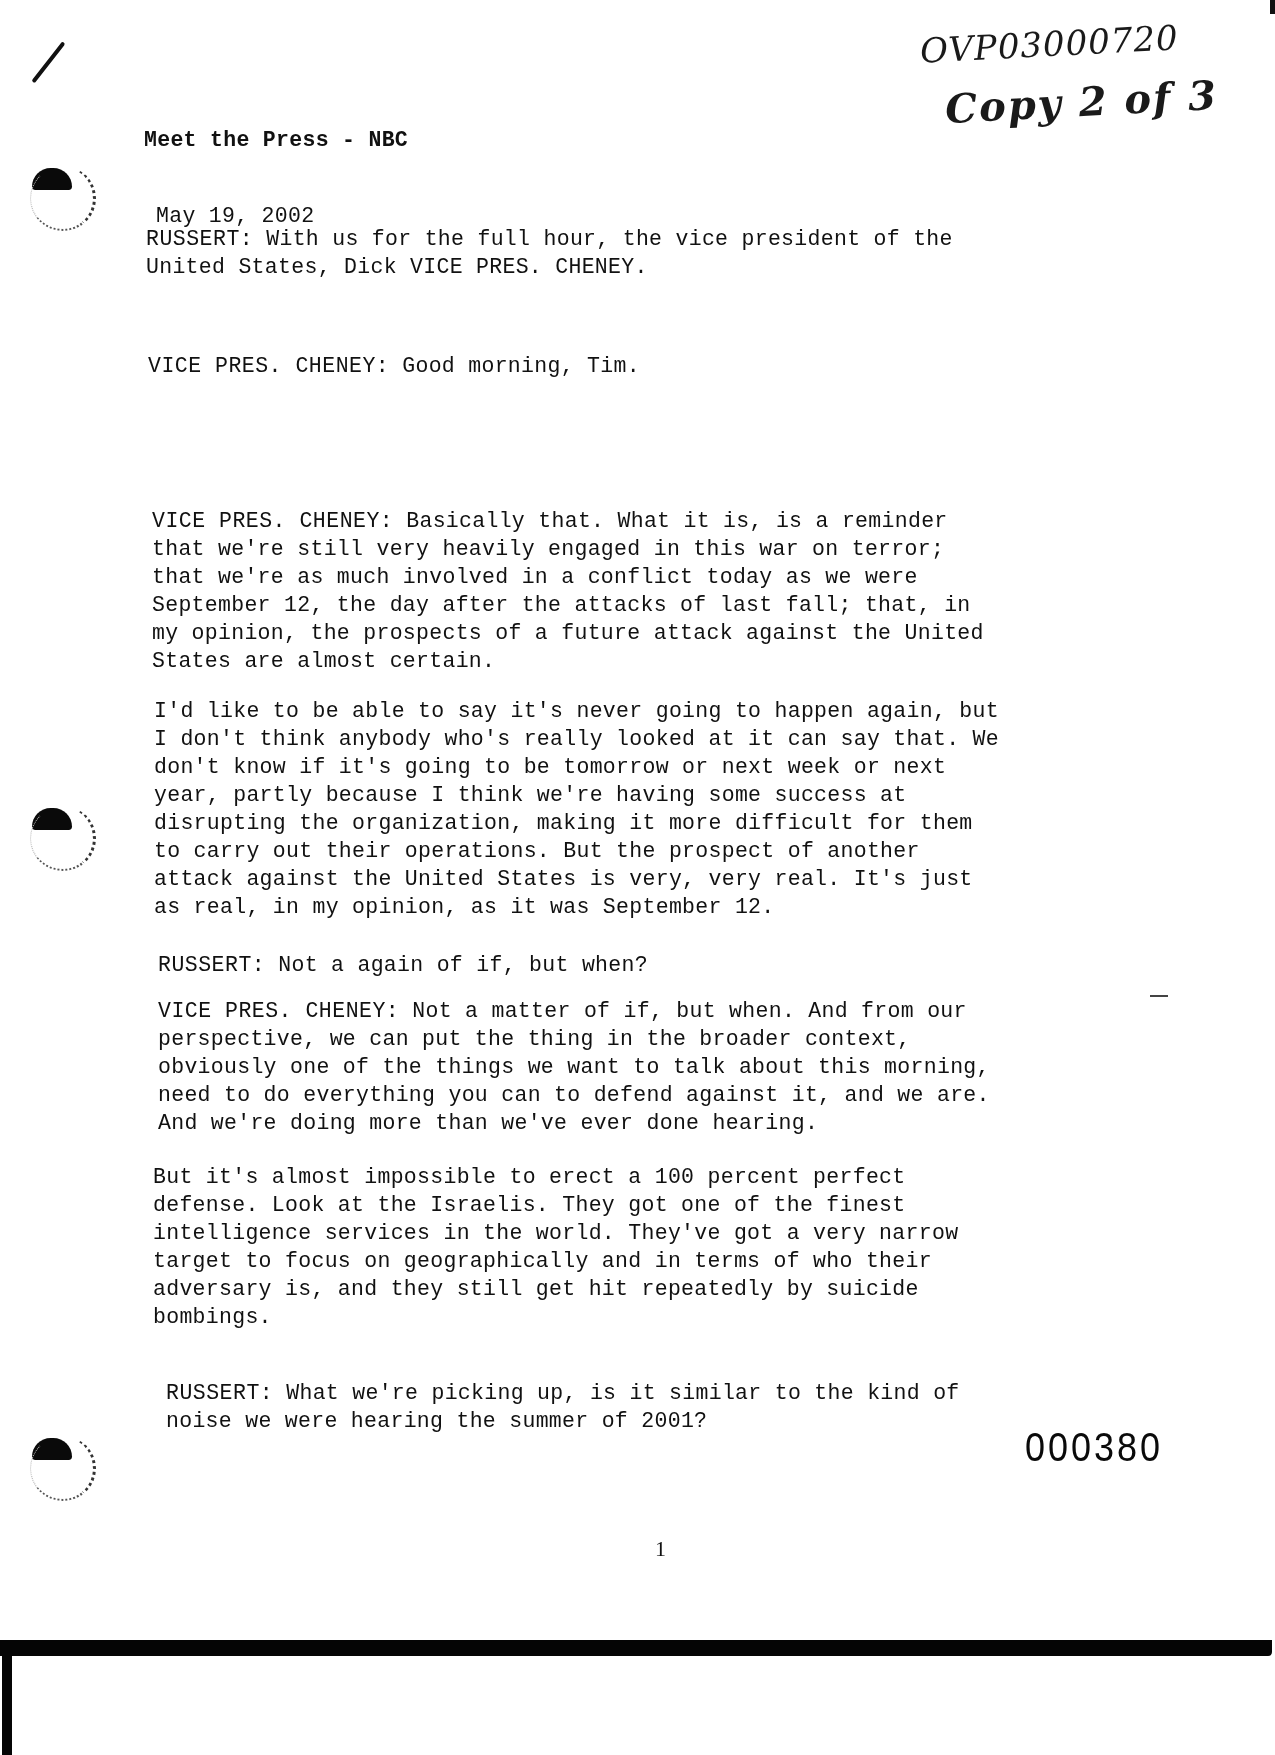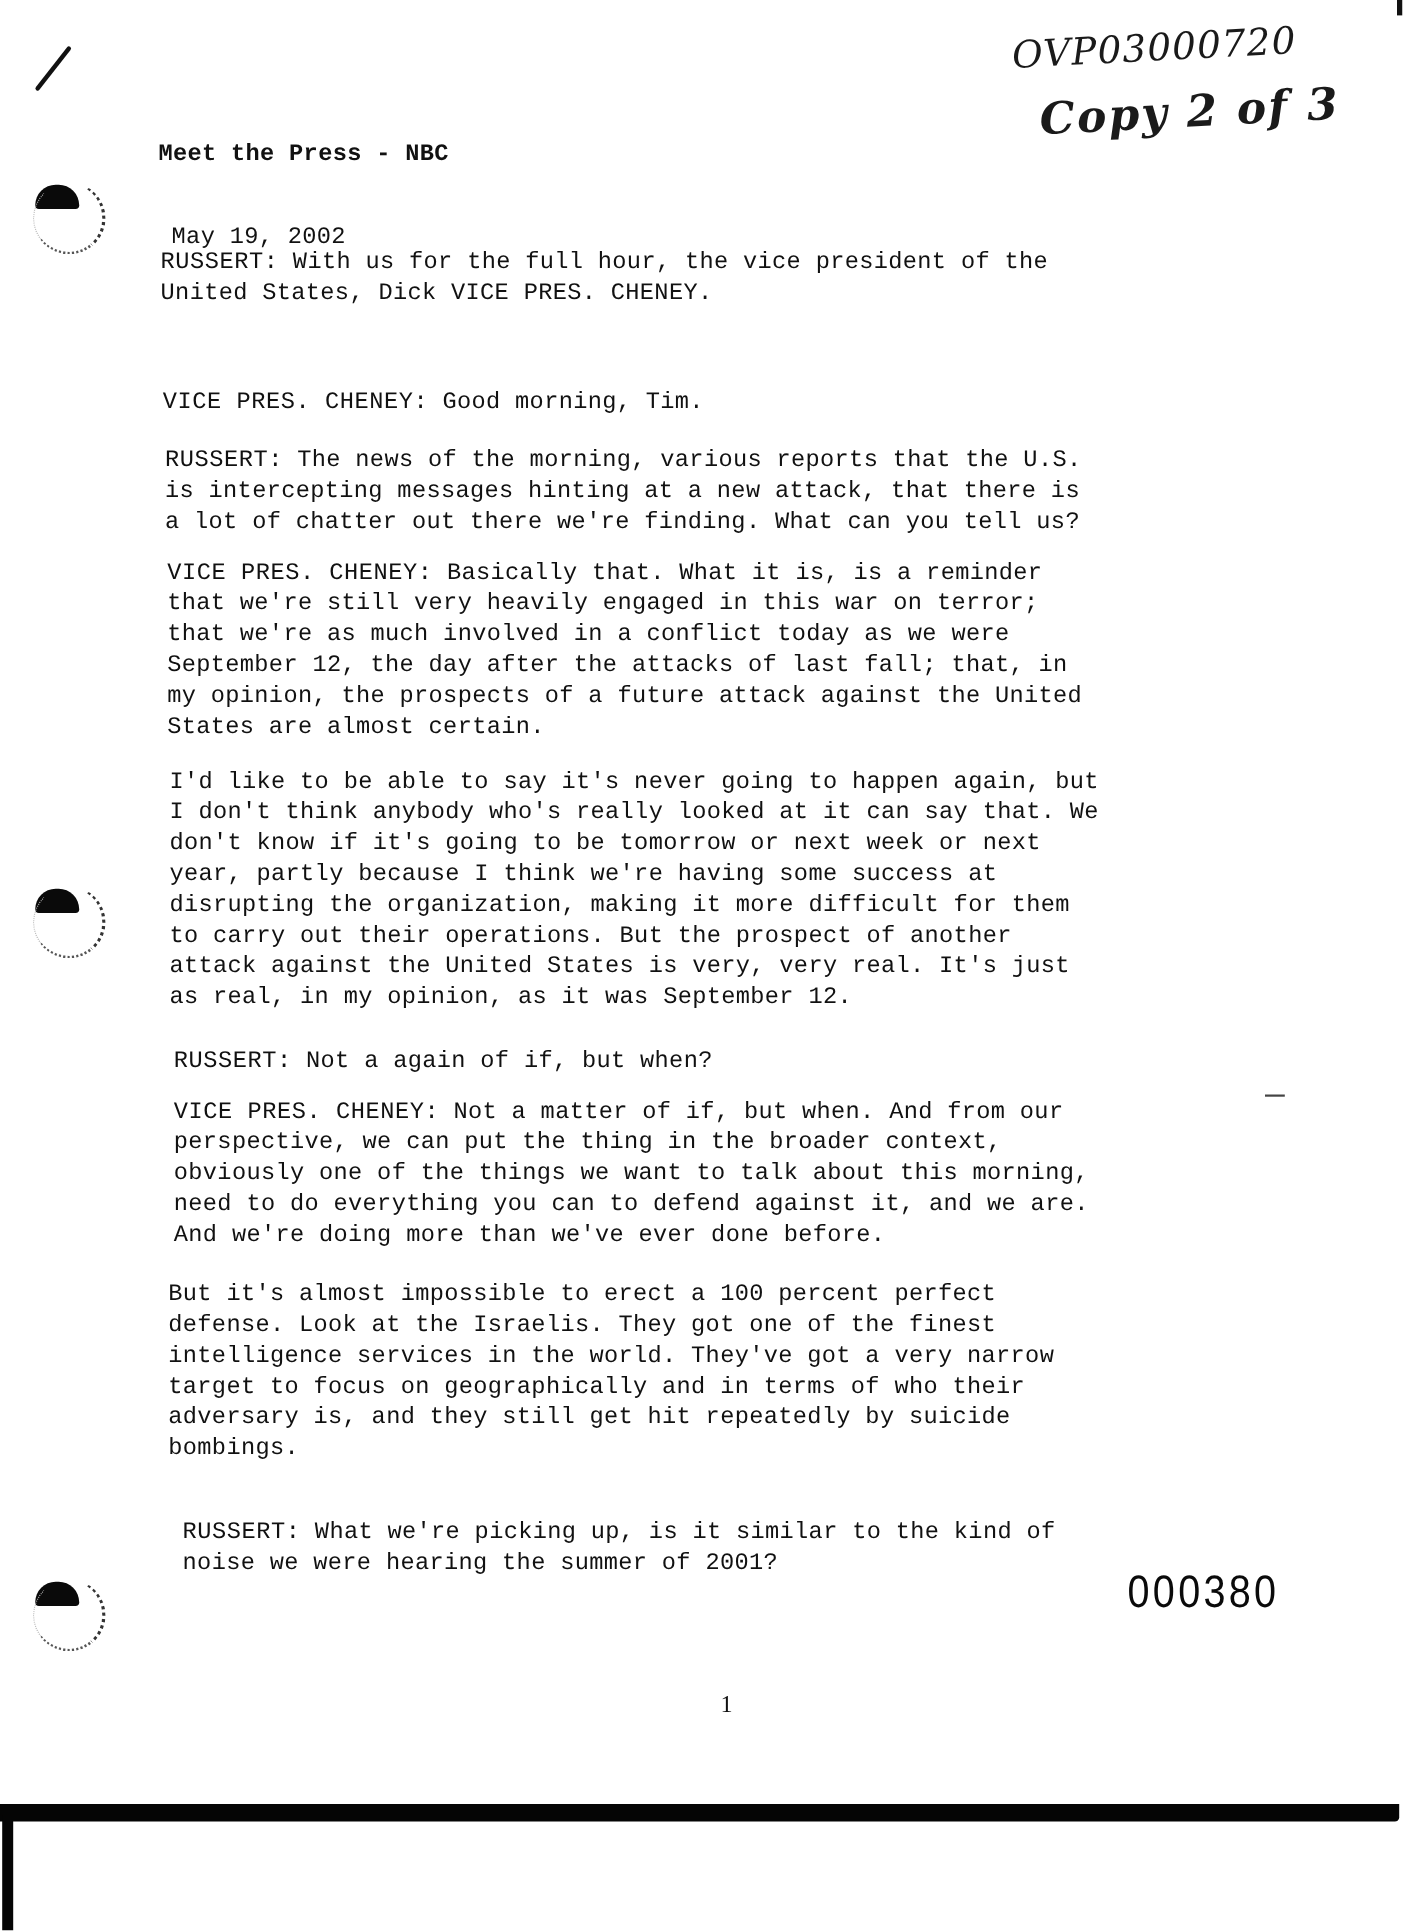--- a/index.html
+++ b/index.html
@@ -182,23 +182,20 @@
 
   <div class="mono header-title">Meet the Press - NBC</div>
   <div class="mono header-date">May 19, 2002</div>
 
   <div class="mono para" style="left:146px; top:225px;"><span class="speaker">RUSSERT</span>: <span>With us for the full hour, the vice president of the
 United States, Dick VICE PRES. CHENEY.</span></div>
 
 
   <div class="mono para" style="left:148px; top:352px;"><span class="speaker">VICE PRES. CHENEY</span>: <span>Good morning, Tim.</span></div>
 
-  <div class="mono para" style="left:150px; top:405px;"><span class="speaker">RUSSERT</span>: <span>The news of the morning, various reports that the U.S.
-is intercepting messages hinting at a new attack, that there is
-a lot of chatter out there we're finding. What can you tell us?</span></div>
 
   <div class="mono para" style="left:152px; top:507px;"><span class="speaker">VICE PRES. CHENEY</span>: <span>Basically that. What it is, is a reminder
 that we're still very heavily engaged in this war on terror;
 that we're as much involved in a conflict today as we were
 September 12, the day after the attacks of last fall; that, in
 my opinion, the prospects of a future attack against the United
 States are almost certain.</span></div>
 
   <div class="mono para" style="left:154px; top:697px;"><span>I'd like to be able to say it's never going to happen again, but
 I don't think anybody who's really looked at it can say that. We
@@ -208,21 +205,21 @@
 to carry out their operations. But the prospect of another
 attack against the United States is very, very real. It's just
 as real, in my opinion, as it was September 12.</span></div>
 
   <div class="mono para" style="left:158px; top:951px;"><span class="speaker">RUSSERT</span>: <span>Not a again of if, but when?</span></div>
 
   <div class="mono para" style="left:158px; top:997px;"><span class="speaker">VICE PRES. CHENEY</span>: <span>Not a matter of if, but when. And from our
 perspective, we can put the thing in the broader context,
 obviously one of the things we want to talk about this morning,
 need to do everything you can to defend against it, and we are.
-And we're doing more than we've ever done before.</span></div>
+And we're doing more than we've ever done hearing.</span></div>
 
   <div class="mono para" style="left:153px; top:1163px;"><span>But it's almost impossible to erect a 100 percent perfect
 defense. Look at the Israelis. They got one of the finest
 intelligence services in the world. They've got a very narrow
 target to focus on geographically and in terms of who their
 adversary is, and they still get hit repeatedly by suicide
 bombings.</span></div>
 
   <div class="mono para" style="left:166px; top:1355px;margin-top:24px;"><span class="speaker">RUSSERT</span>: <span>What we're picking up, is it similar to the kind of
 noise we were hearing the summer of 2001?</span></div>

